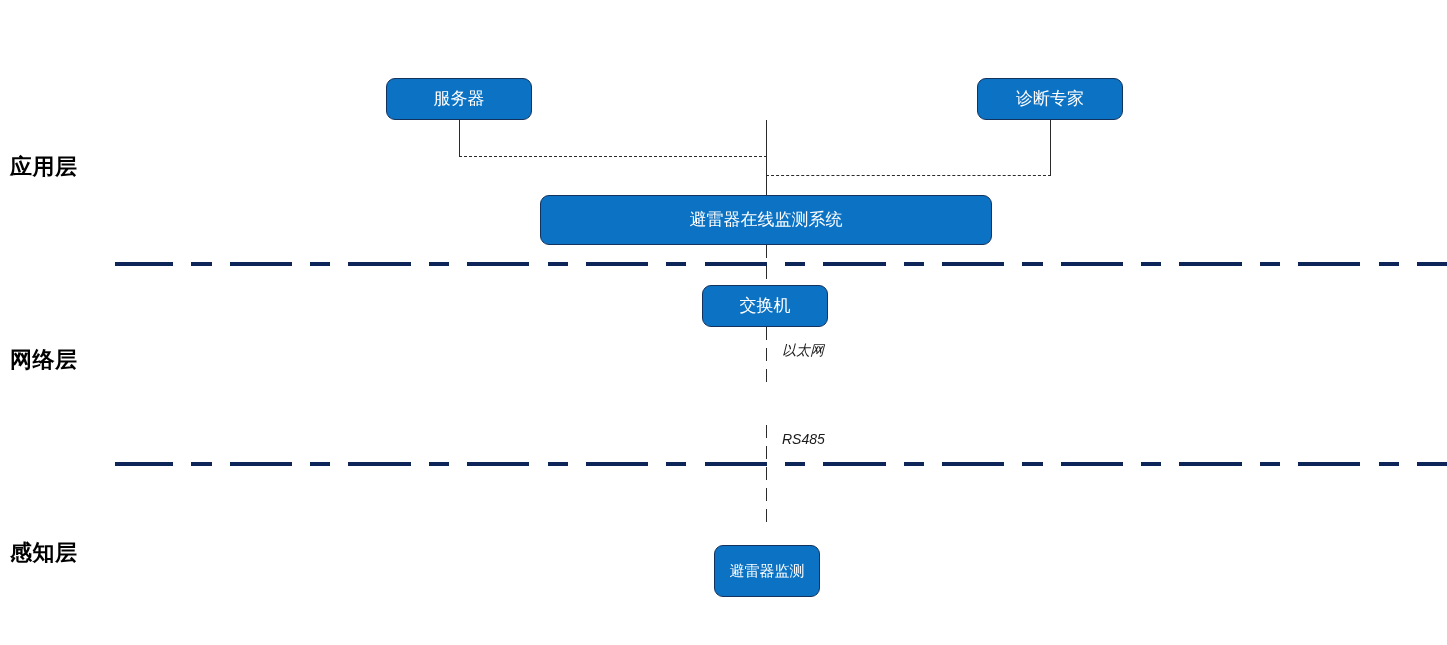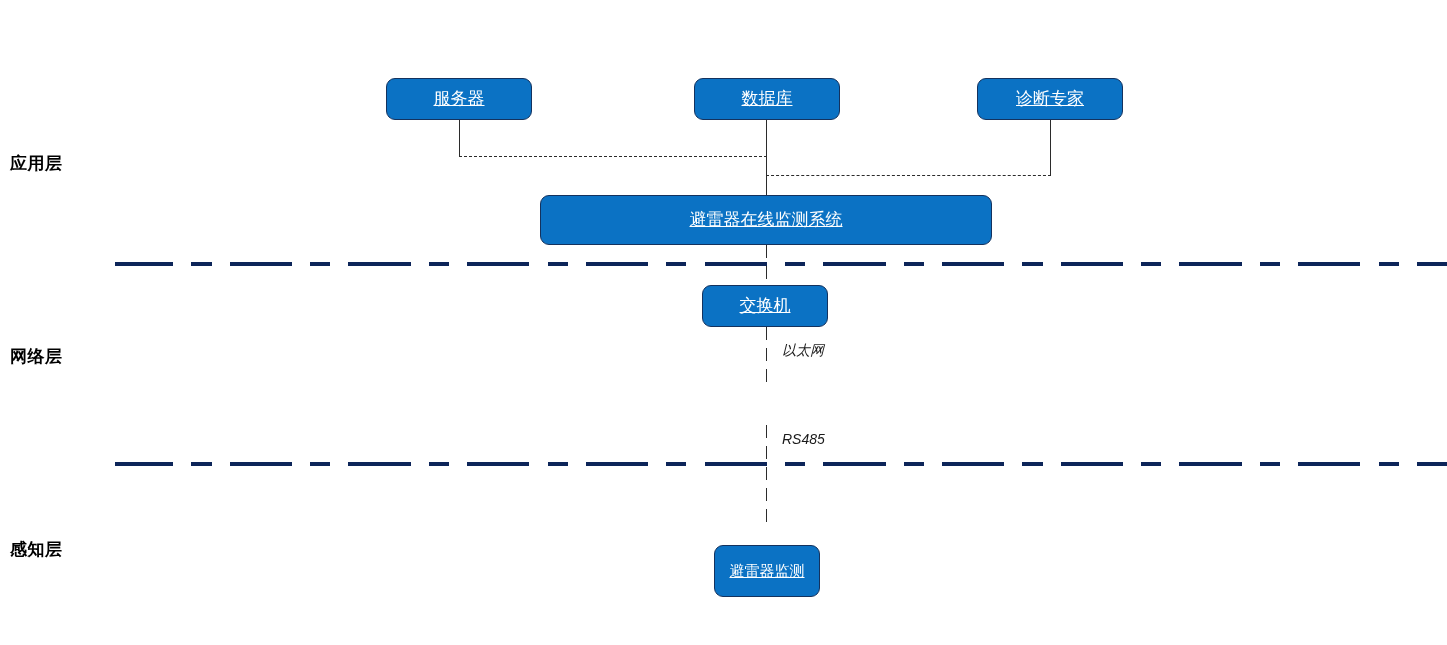--- a/index.html
+++ b/index.html
@@ -14,21 +14,21 @@
     position: relative;
     width: 1447px;
     height: 645px;
     background: #ffffff;
     overflow: hidden;
   }
 
   
   .layer-label {
     position: absolute;
-    font-size: 17px;
+    font-size: 22px;
     font-weight: bold;
     color: #000000;
     letter-spacing: 0.5px;
     white-space: nowrap;
   }
 
   
   .layer-divider {
     position: absolute;
     height: 0;
@@ -50,21 +50,20 @@
     border-radius: 9px;
     color: #ffffff;
     display: flex;
     align-items: center;
     justify-content: center;
     text-align: center;
     font-size: 17px;
     line-height: 1.25;
     padding: 2px 6px;
     z-index: 5;
-    text-decoration: underline;
   }
   .node.small { font-size: 15px; }
 
   
   .conn-v {
     position: absolute;
     width: 0;
     border-left: 1.3px solid #2b2b2b;
     z-index: 1;
   }
@@ -130,21 +129,20 @@
   <div class="conn-v dashdot" style="left:766px; top:327px; height:57px;"></div>
 
   <div class="conn-v dashdot" style="left:766px; top:425px; height:104px;"></div>
 
   <div class="edge-label" style="left:782px; top:342px;">以太网</div>
 
   <div class="edge-label" style="left:782px; top:431px;">RS485</div>
 
   <div class="node" style="left:386px; top:78px; width:146px; height:42px;">服务器</div>
 
-  <div class="node" style="left:694px; top:78px; width:146px; height:42px;">数据库</div>
 
   <div class="node" style="left:977px; top:78px; width:146px; height:42px;">诊断专家</div>
 
   <div class="node" style="left:702px; top:285px; width:126px; height:42px;">交换机</div>
 
   <div class="node" style="left:540px; top:195px; width:452px; height:50px;">避雷器在线监测系统</div>
 
 
   <div class="node small" style="left:714px; top:528px; width:106px; height:52px;margin-top:17px;">避雷器监测</div>
 

